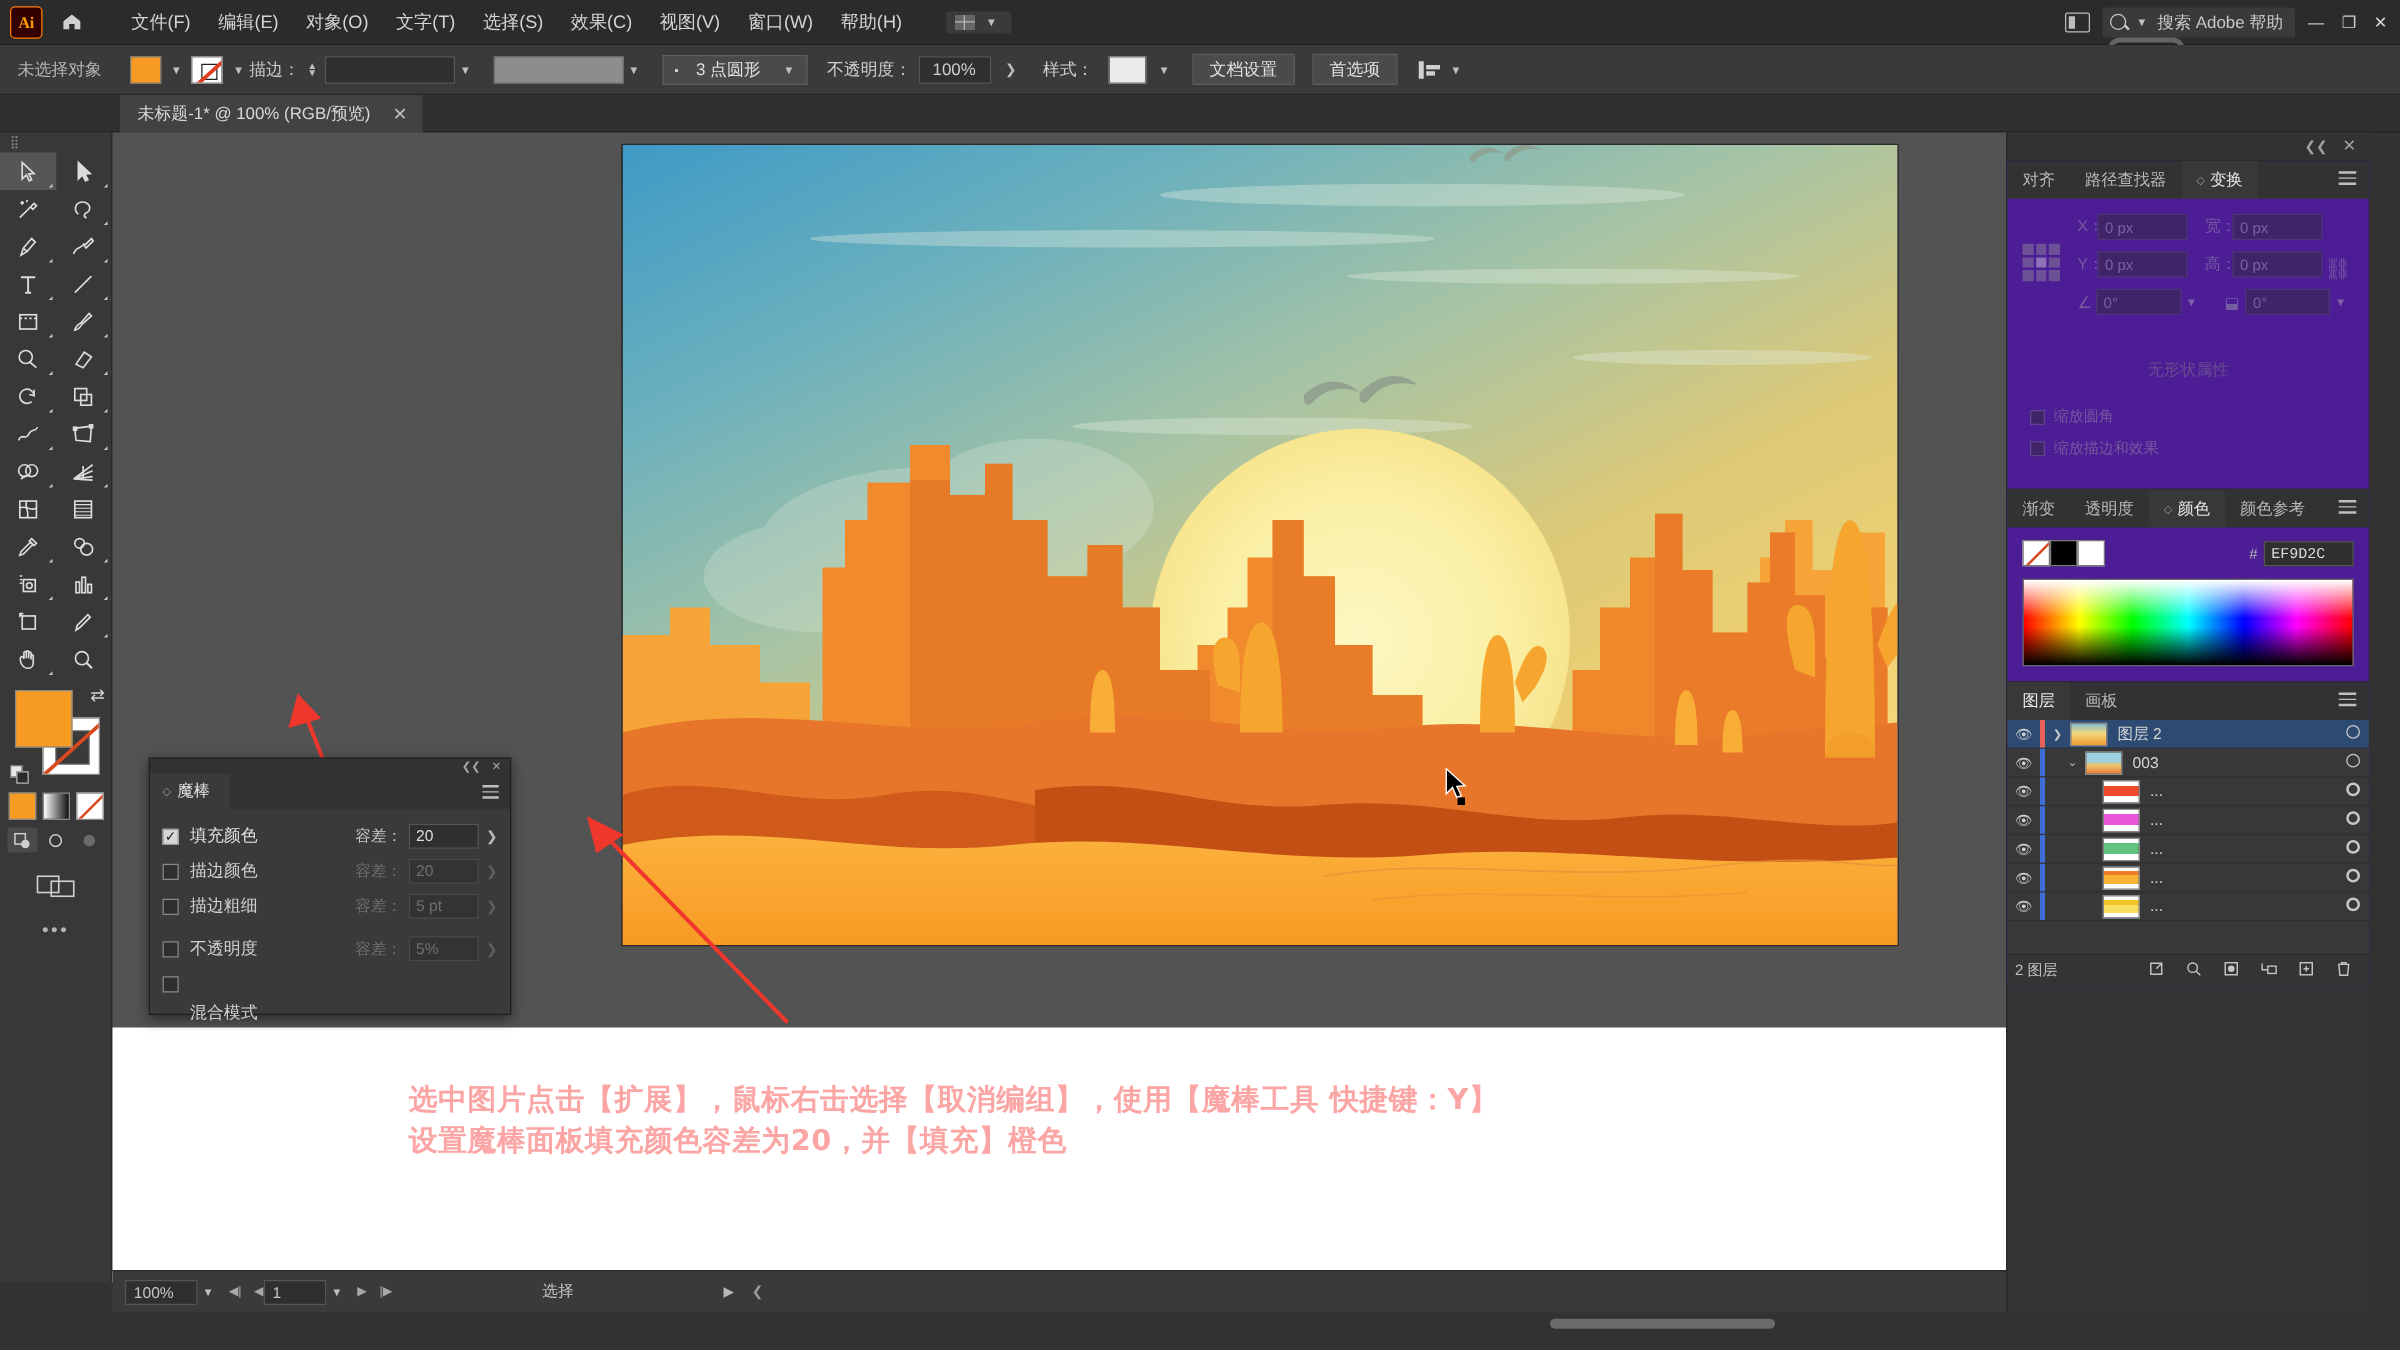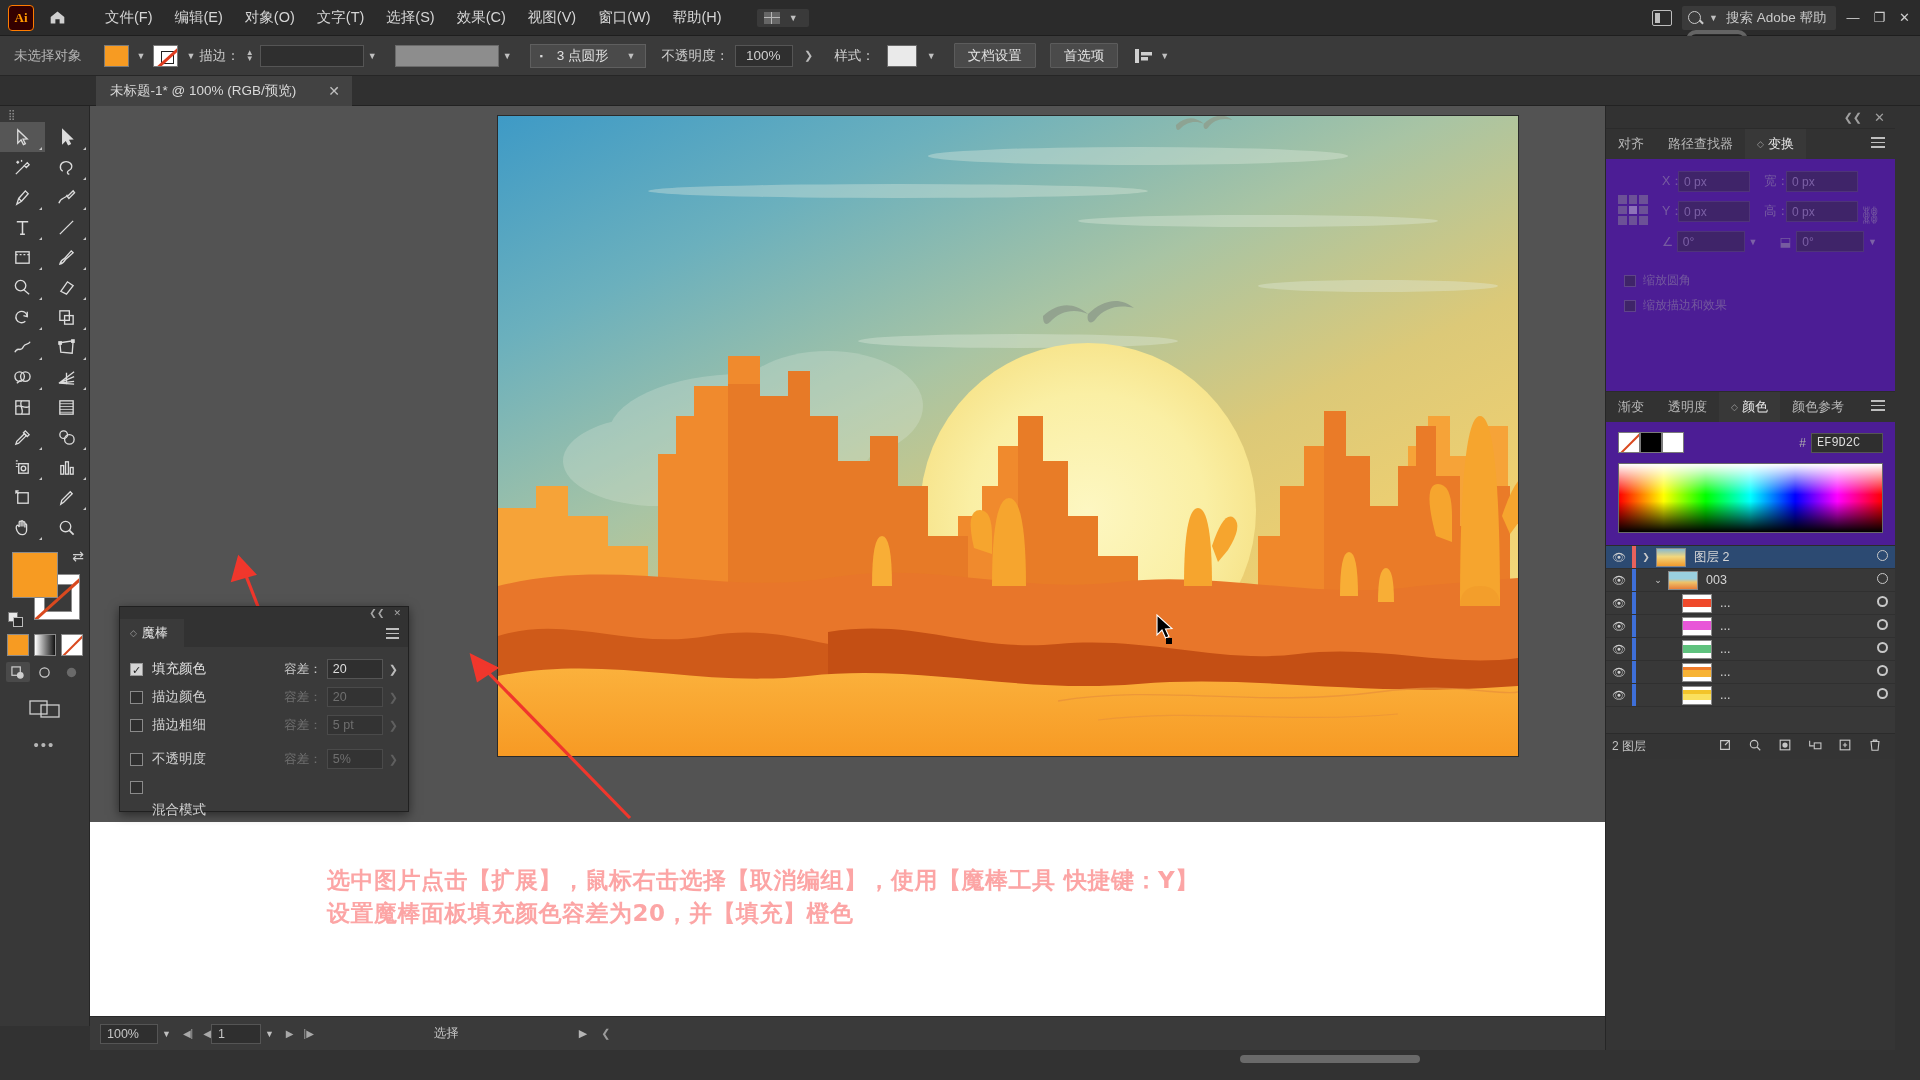--- a/index.html
+++ b/index.html
@@ -108,21 +108,21 @@
   }
   .align-icon { margin-left:16px; width:22px; height:18px; position:relative; }
 
   
   .tabbar {
     position: absolute; left: 0; top: 76px; width: 1920px; height: 30px;
     background: #303030; border-bottom: 1px solid #222;
   }
   .doc-tab {
     position: absolute; left: 96px; top: 0; height: 30px;
-    background: #424242; display:flex; align-items:center; gap:32px;
+    background: #424242; display:flex; align-items:center; gap:18px;
     padding: 0 12px 0 14px; font-size: 13.5px; color: #d9d9d9;
   }
   .tab-close { color:#c0c0c0; font-size:14px; }
 
   
   .toolbar {
     position: absolute; left: 0; top: 106px; width: 90px; height: 920px;
     background: #383838; border-right: 1px solid #262626;
   }
   .tb-grip { color:#8e8e8e; font-size:10px; padding: 3px 0 2px 8px; letter-spacing:1px;}
@@ -899,20 +899,21 @@
         </div>
         <div class="tf-row">
           <span class="tf-lbl">∠</span>
           <span class="tf-input">0°</span>
           <span class="caret">▼</span>
           <span class="tf-lbl2">⬓</span>
           <span class="tf-input">0°</span>
           <span class="caret">▼</span>
         </div>
         <div class="lock-icon">⛓</div>
+        <div class="noprops">无形状属性</div>
         <div class="tf-checks">
           <label>
             <span class="chk"></span>
             <span>缩放圆角</span>
           </label>
           <label>
             <span class="chk"></span>
             <span>缩放描边和效果</span>
           </label>
         </div>
@@ -942,20 +943,29 @@
           <div class="hex-wrap">
             <span class="hash">#</span>
             <span class="hex-input">EF9D2C</span>
           </div>
         </div>
         <div class="spectrum"></div>
       </div>
     </div>
 
     <div class="panel">
+      <div class="panel-tabs">
+        <div class="ptab active">图层</div>
+        <div class="ptab">画板</div>
+        <div class="panel-menu">
+            <i></i>
+            <i></i>
+            <i></i>
+          </div>
+      </div>
       <div class="layers-body">
 
         <div class="lyr-row sel">
           <span class="eye">👁</span>
           <span class="lyr-color" style="background:#E8625C"></span>
           <span class="disc">❯</span>
           <span class="thumb" style="background:linear-gradient(180deg,#87b9cf 0%,#f2d77d 45%,#f09a2c 100%)"></span>
           <span class="lyr-name">图层 2</span>
           <span class="target"><i class="tcircle"></i></span>
         </div>

